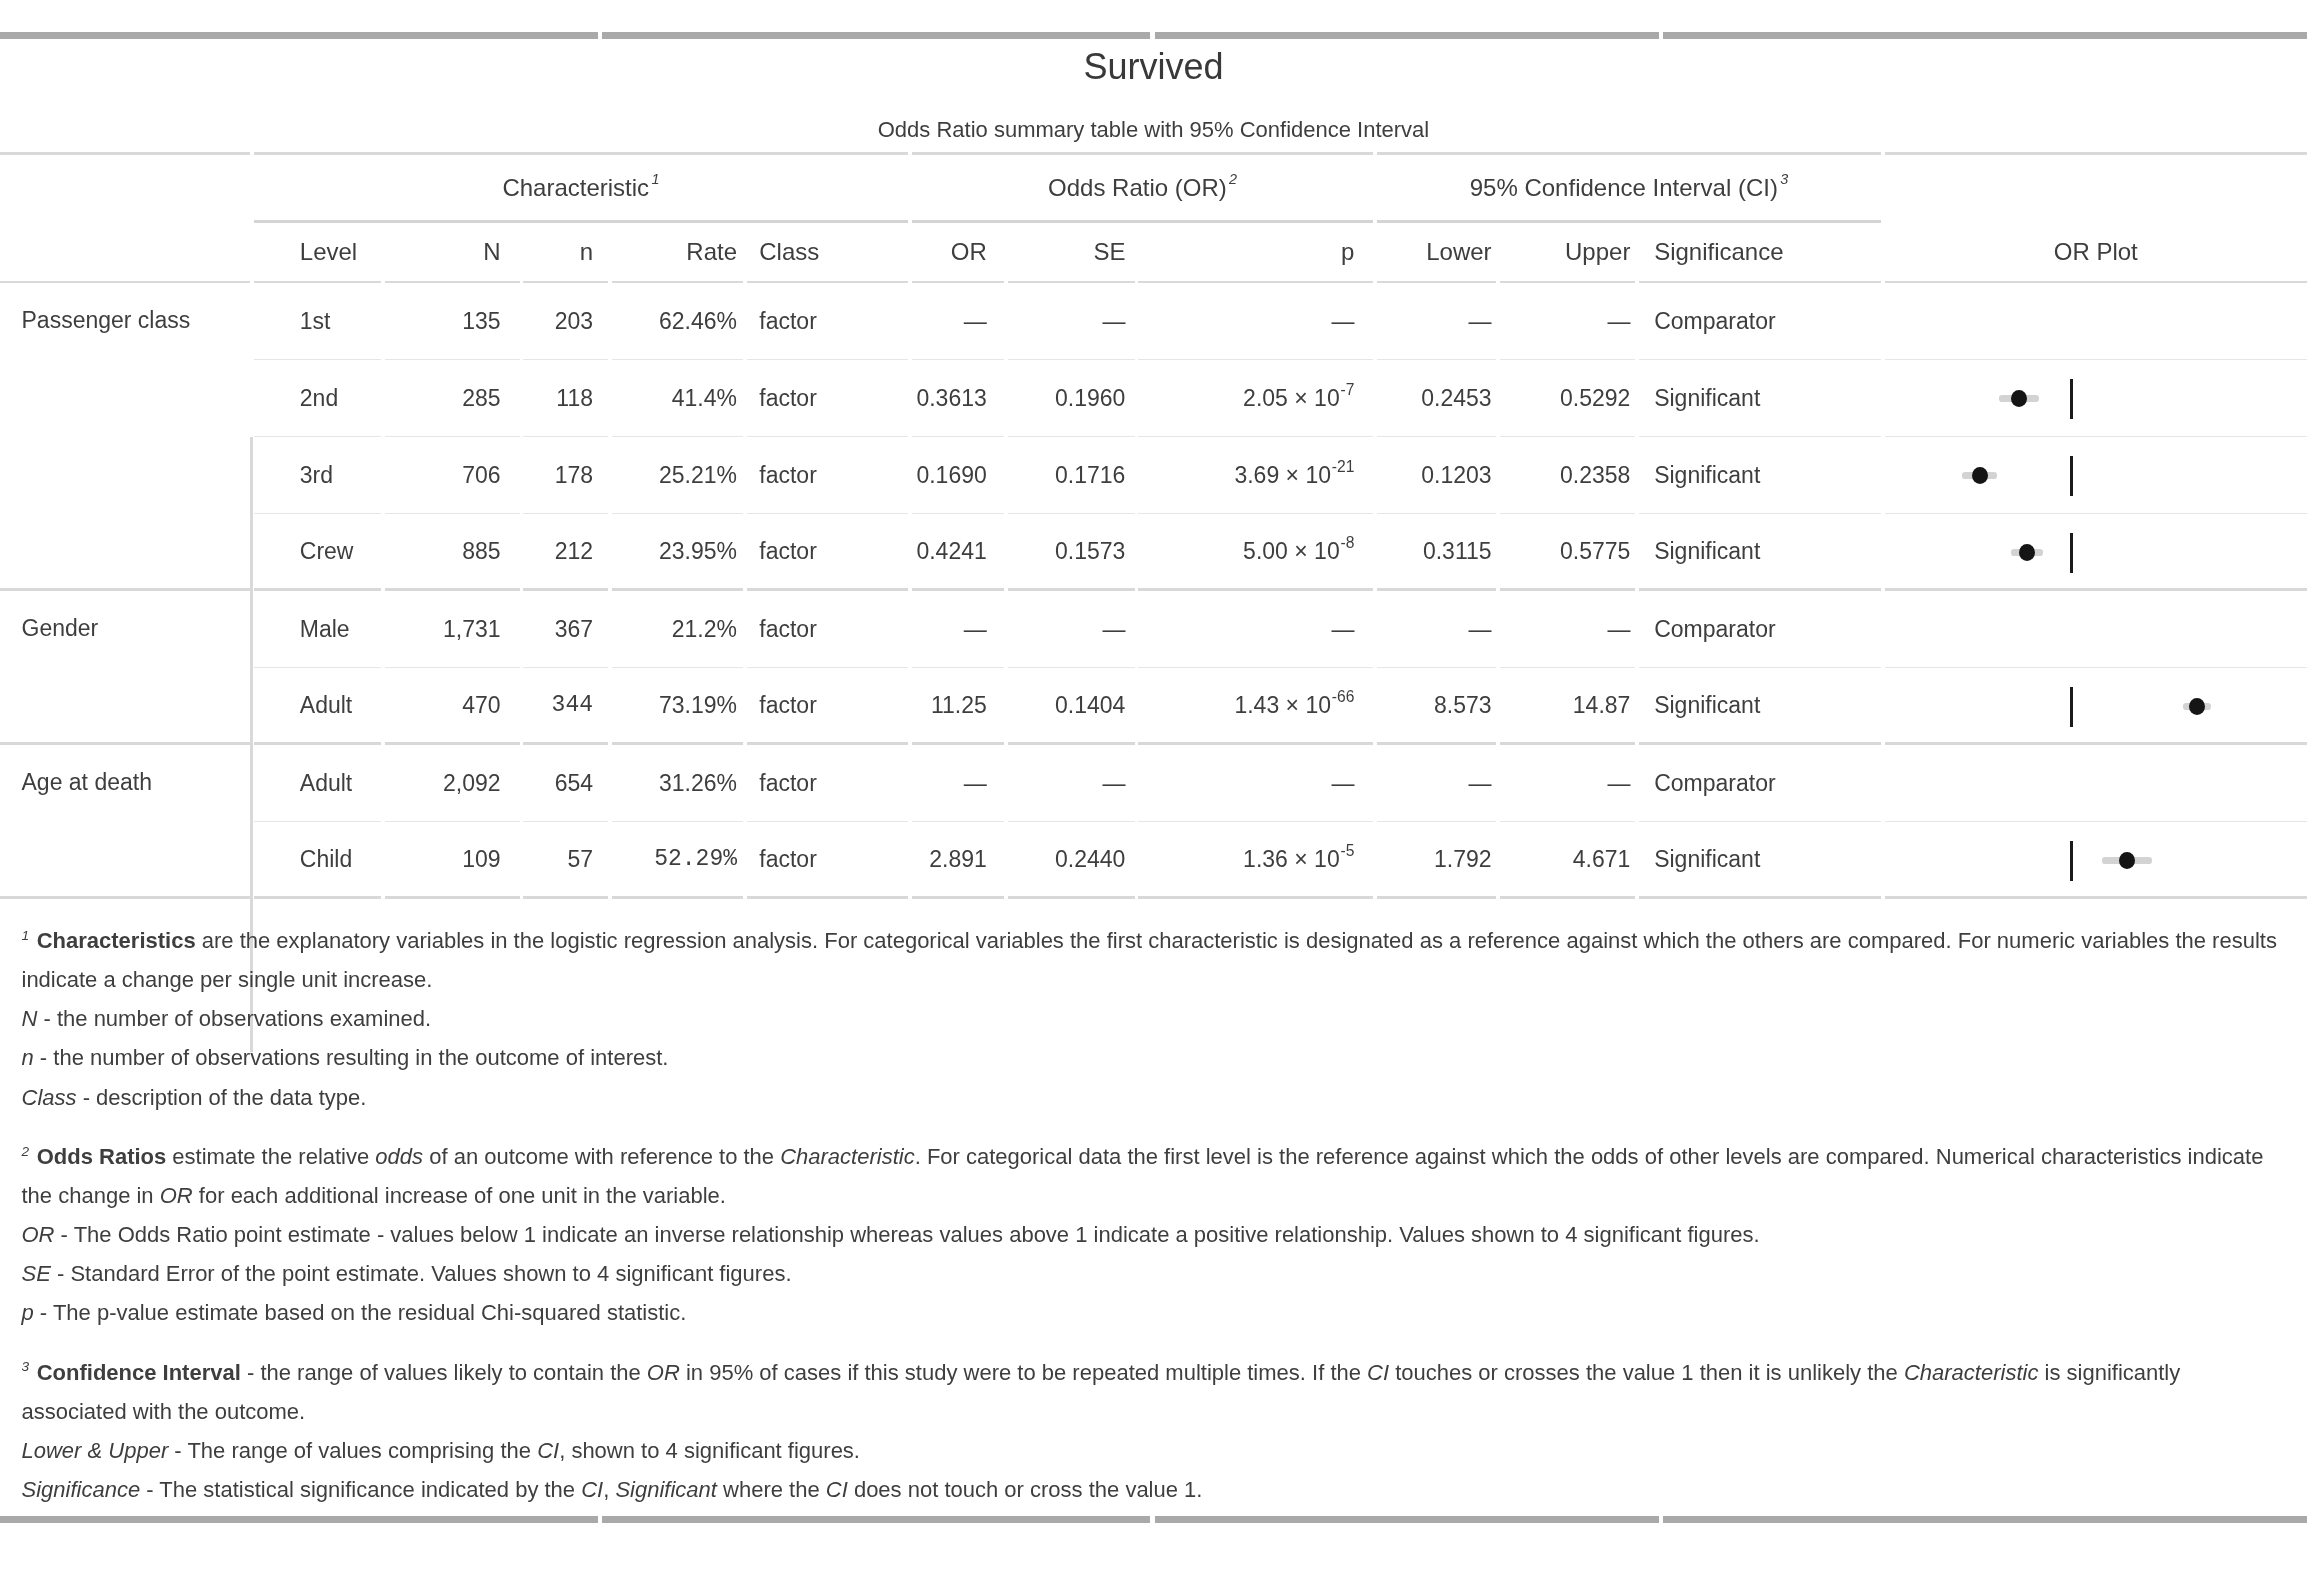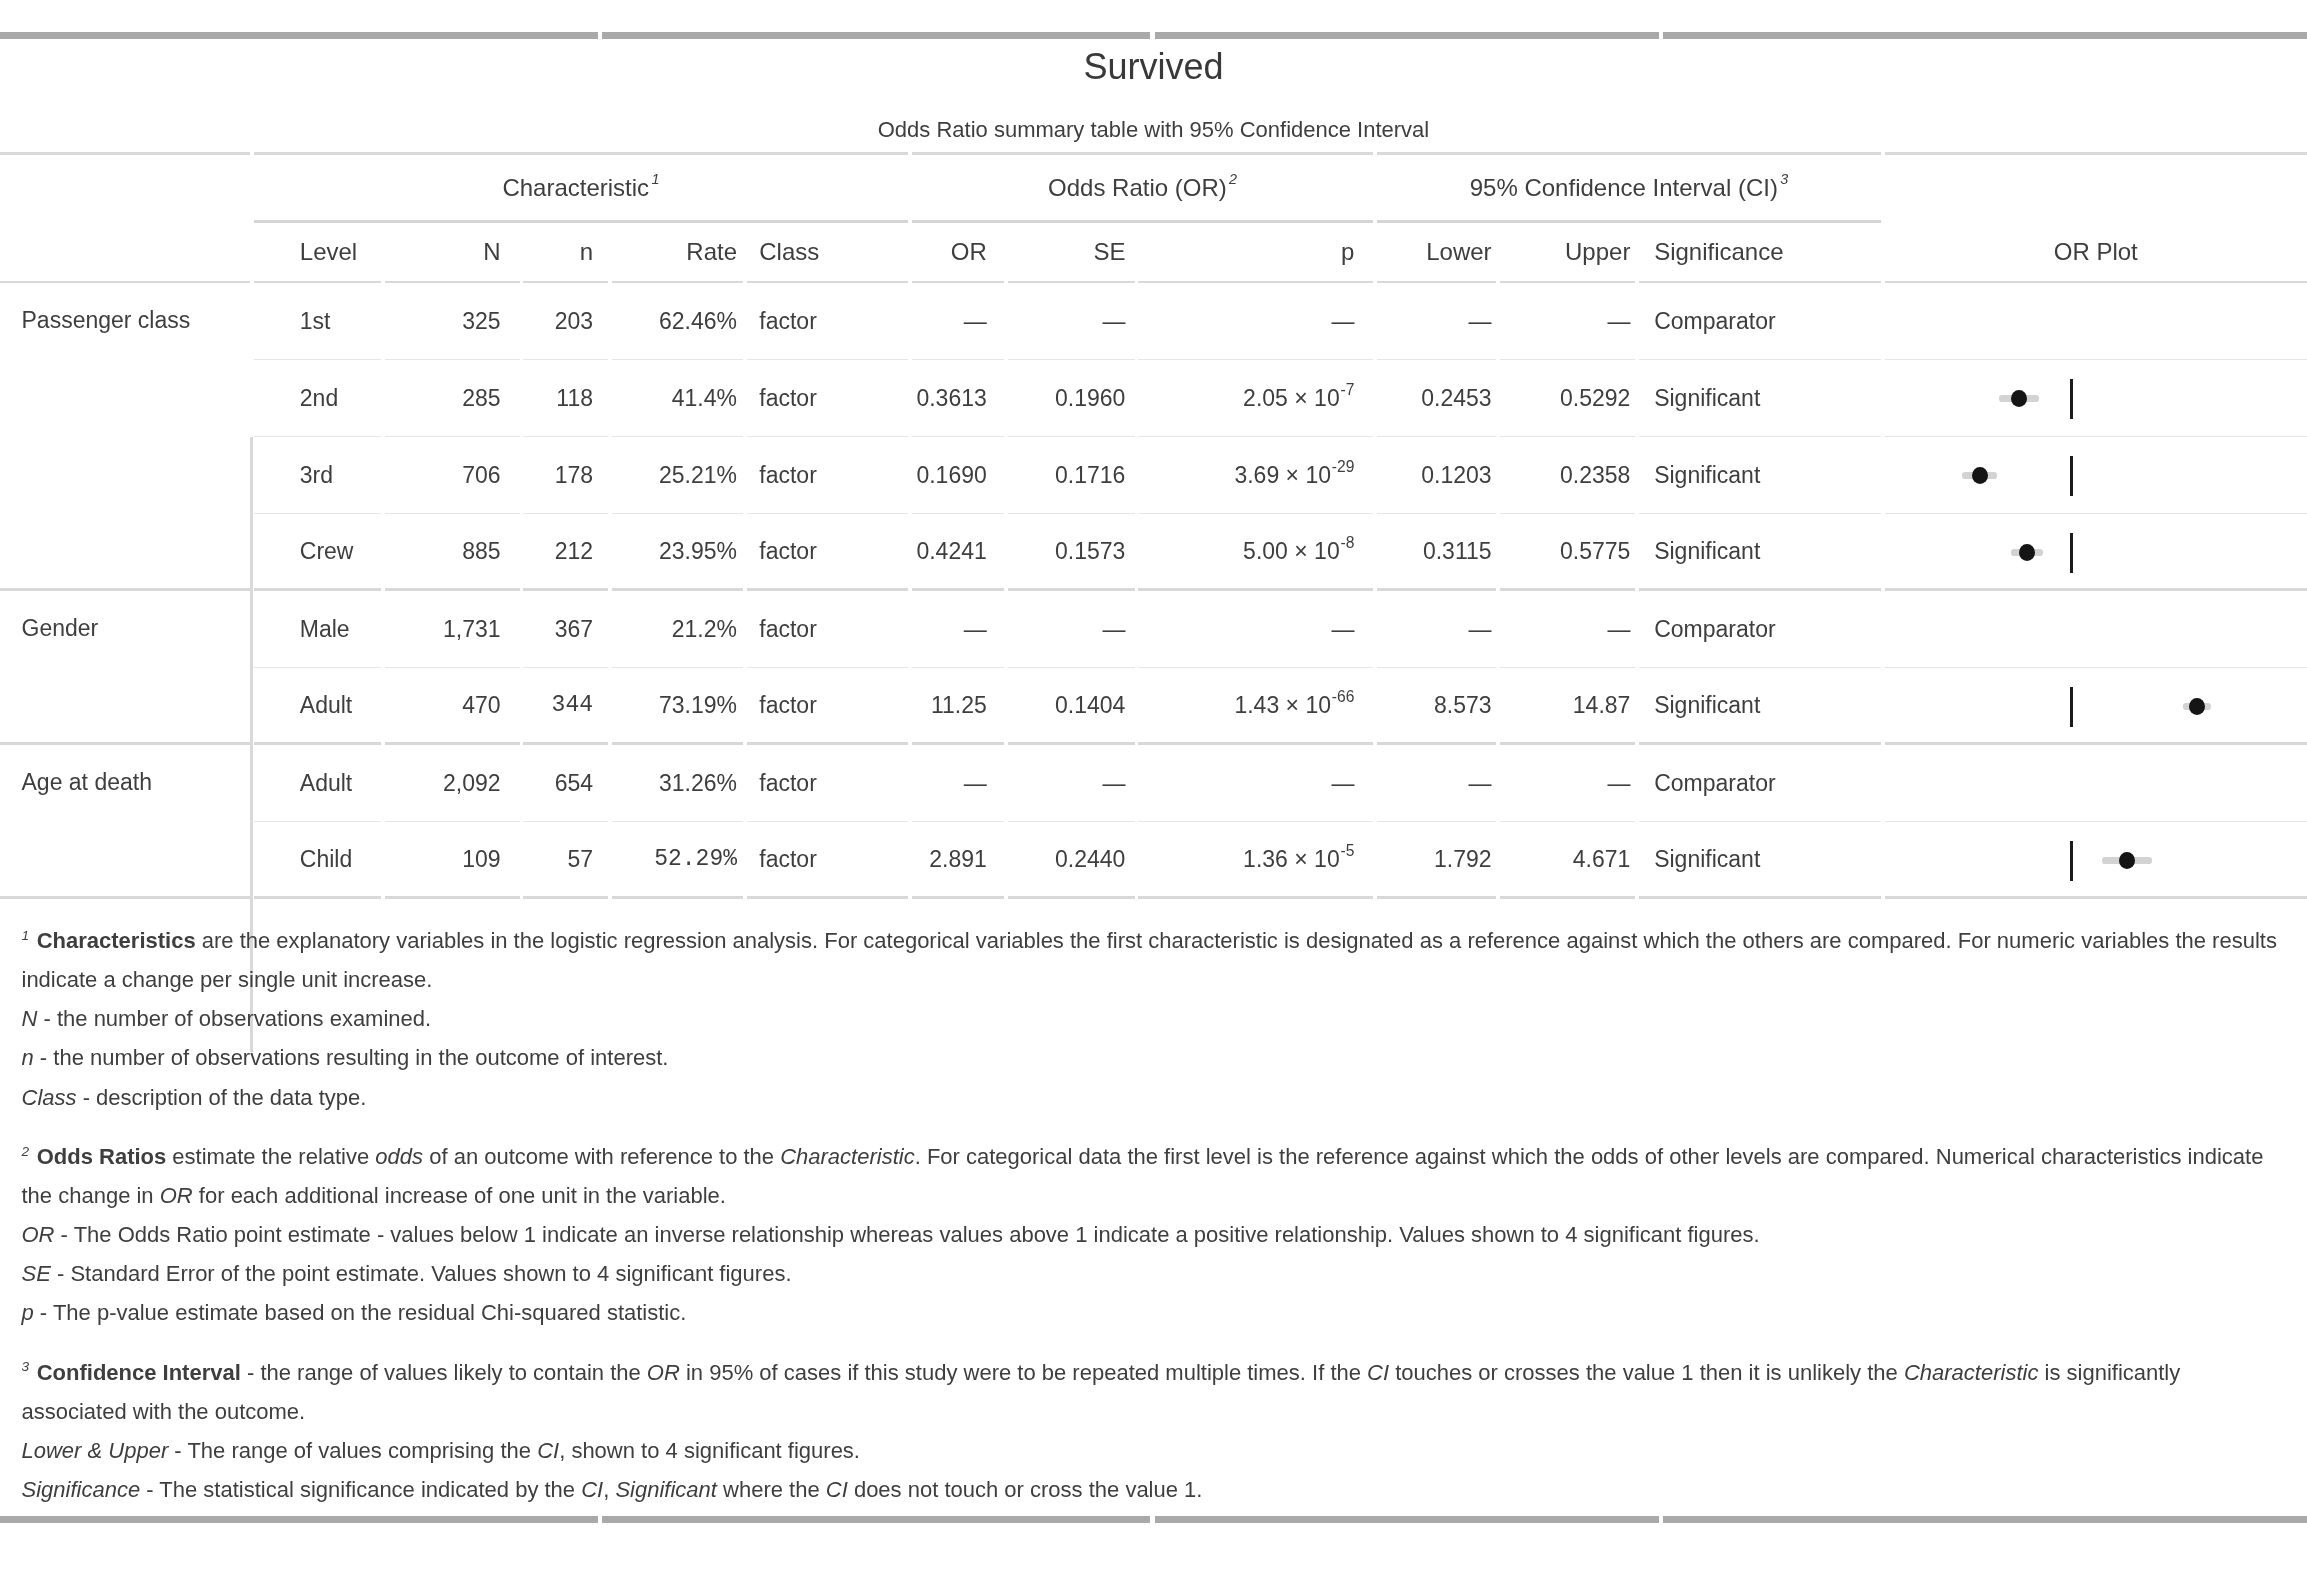--- a/index.html
+++ b/index.html
@@ -98,21 +98,21 @@
       <div class="c chead al pl16" style="grid-area: 2 / 6;">Class</div>
       <div class="c chead ar pr22" style="grid-area: 2 / 7;">OR</div>
       <div class="c chead ar pr12" style="grid-area: 2 / 8;">SE</div>
       <div class="c chead ar pr25" style="grid-area: 2 / 9;">p</div>
       <div class="c chead ar pr6" style="grid-area: 2 / 10;">Lower</div>
       <div class="c chead ar pr6" style="grid-area: 2 / 11;">Upper</div>
       <div class="c chead al pl20" style="grid-area: 2 / 12;">Significance</div>
       <div class="c chead ac" style="grid-area: 2 / 13;">OR Plot</div>
       <div class="c grouplbl gsep" style="grid-area: 3 / 1 / 7;">Passenger class</div>
       <div class="c al pl60 sep" style="grid-area: 3 / 2;">1st</div>
-      <div class="c ar pr25 sep" style="grid-area: 3 / 3;">325</div>
+      <div class="c ar pr25 sep" style="grid-area: 3 / 3;">135</div>
       <div class="c ar pr20 sep" style="grid-area: 3 / 4;">203</div>
       <div class="c ar pr8 sep" style="grid-area: 3 / 5;">62.46%</div>
       <div class="c al pl16 sep" style="grid-area: 3 / 6;">factor</div>
       <div class="c ar pr22 sep" style="grid-area: 3 / 7;">—</div>
       <div class="c ar pr12 sep" style="grid-area: 3 / 8;">—</div>
       <div class="c ar pr25 sep" style="grid-area: 3 / 9;">—</div>
       <div class="c ar pr6 sep" style="grid-area: 3 / 10;">—</div>
       <div class="c ar pr6 sep" style="grid-area: 3 / 11;">—</div>
       <div class="c al pl20 sep" style="grid-area: 3 / 12;">Comparator</div>
       <div class="c sep" style="grid-area: 3 / 13;">
@@ -136,21 +136,21 @@
           <div class="ordot" style="left: 126px;"></div>
         </div>
       </div>
       <div class="c al pl60 sep" style="grid-area: 5 / 2;">3rd</div>
       <div class="c ar pr25 sep" style="grid-area: 5 / 3;">706</div>
       <div class="c ar pr20 sep" style="grid-area: 5 / 4;">178</div>
       <div class="c ar pr8 sep" style="grid-area: 5 / 5;">25.21%</div>
       <div class="c al pl16 sep" style="grid-area: 5 / 6;">factor</div>
       <div class="c ar pr22 sep" style="grid-area: 5 / 7;">0.1690</div>
       <div class="c ar pr12 sep" style="grid-area: 5 / 8;">0.1716</div>
-      <div class="c ar pr25 sep" style="grid-area: 5 / 9;">3.69 × 10<span class="pe">-29</span></div>
+      <div class="c ar pr25 sep" style="grid-area: 5 / 9;">3.69 × 10<span class="pe">-21</span></div>
       <div class="c ar pr6 sep" style="grid-area: 5 / 10;">0.1203</div>
       <div class="c ar pr6 sep" style="grid-area: 5 / 11;">0.2358</div>
       <div class="c al pl20 sep" style="grid-area: 5 / 12;">Significant</div>
       <div class="c sep" style="grid-area: 5 / 13;">
         <div class="plotwrap">
           <div class="ciband" style="left: 77px; width: 35px;"></div>
           <div class="refline" style="left: 185px;"></div>
           <div class="ordot" style="left: 87px;"></div>
         </div>
       </div>

